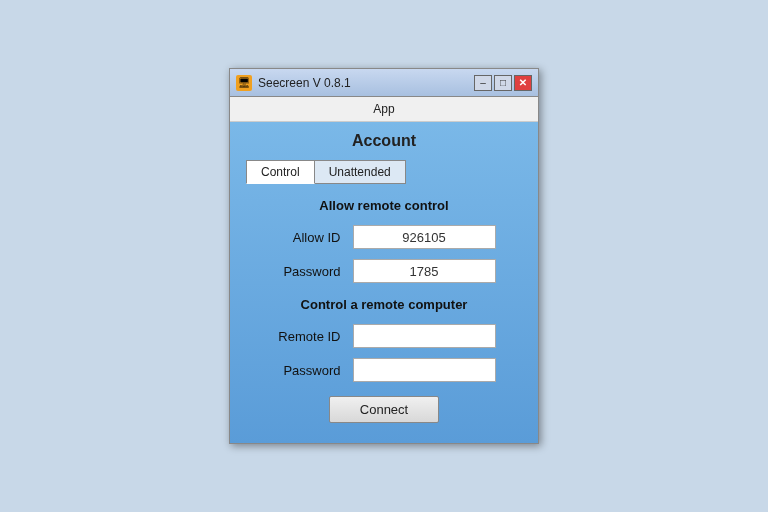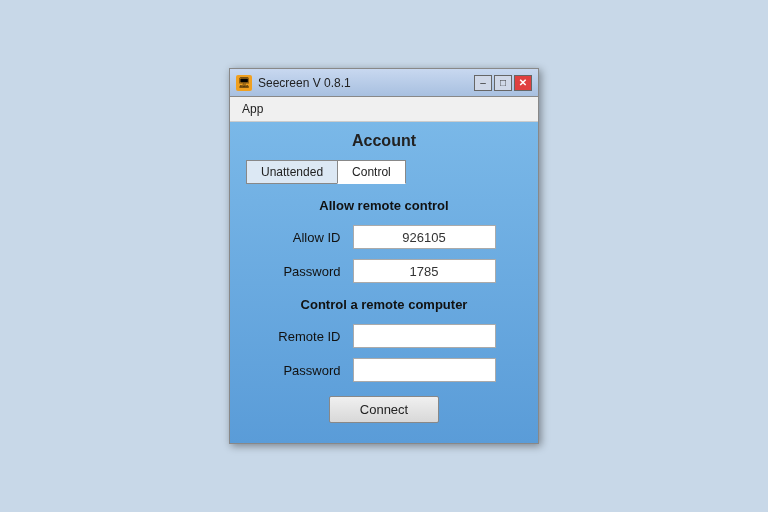--- a/index.html
+++ b/index.html
@@ -74,20 +74,21 @@
     .title-btn.close {
       background: #e04040;
       color: white;
       font-weight: bold;
     }
 
     .menu-bar {
       background: #f0f0f0;
       padding: 3px 6px;
       border-bottom: 1px solid #ccc;
+      text-align: center;
     }
 
     .menu-item {
       display: inline-block;
       padding: 2px 6px;
       font-size: 12px;
       cursor: pointer;
       color: #222;
     }
 
@@ -200,22 +201,22 @@
 
   <div class="menu-bar">
     <span class="menu-item">App</span>
   </div>
 
   <div class="content">
 
     <div class="app-title">Account</div>
 
     <div class="tabs">
+      <div class="tab active">Control</div>
       <div class="tab">Unattended</div>
-      <div class="tab active">Control</div>
     </div>
 
     <div class="section-title">Allow remote control</div>
 
     <div class="form-group">
       <span class="form-label">Allow ID</span>
       <input class="form-input" type="text" value="926105" readonly="" style="">
     </div>
 
     <div class="form-group">

